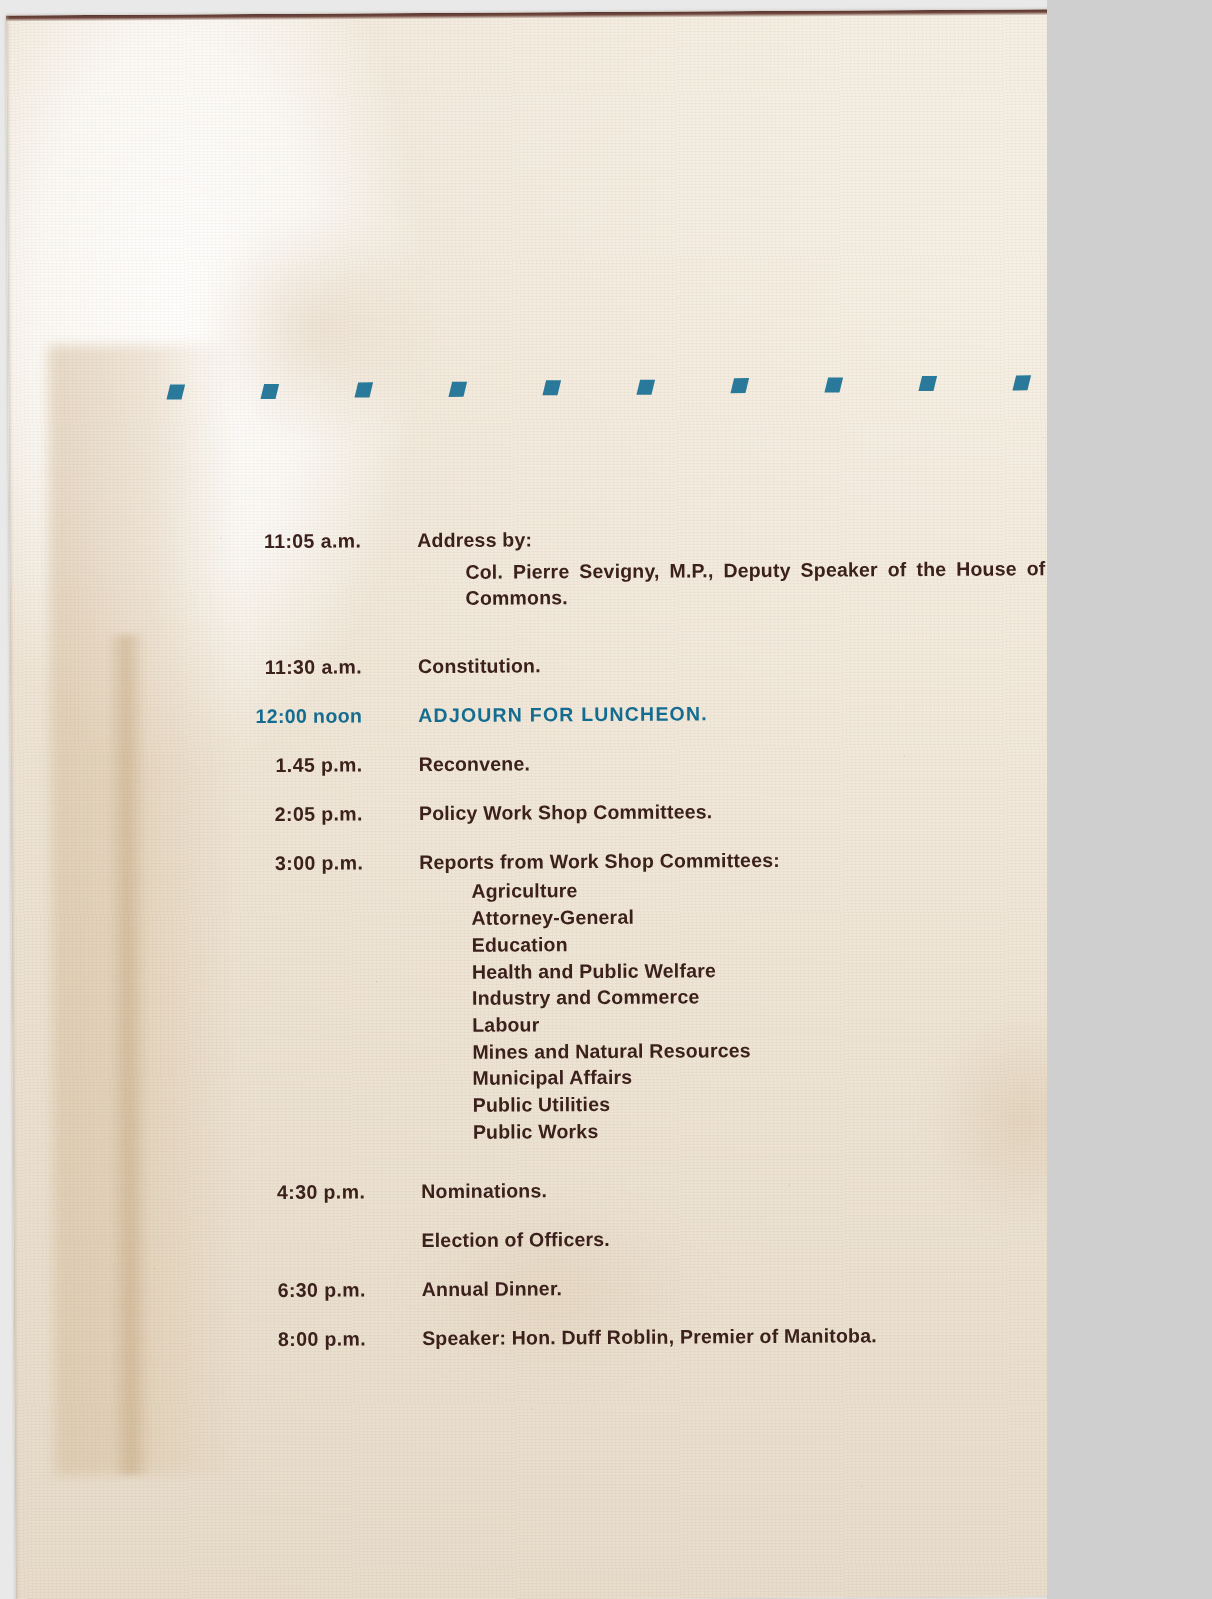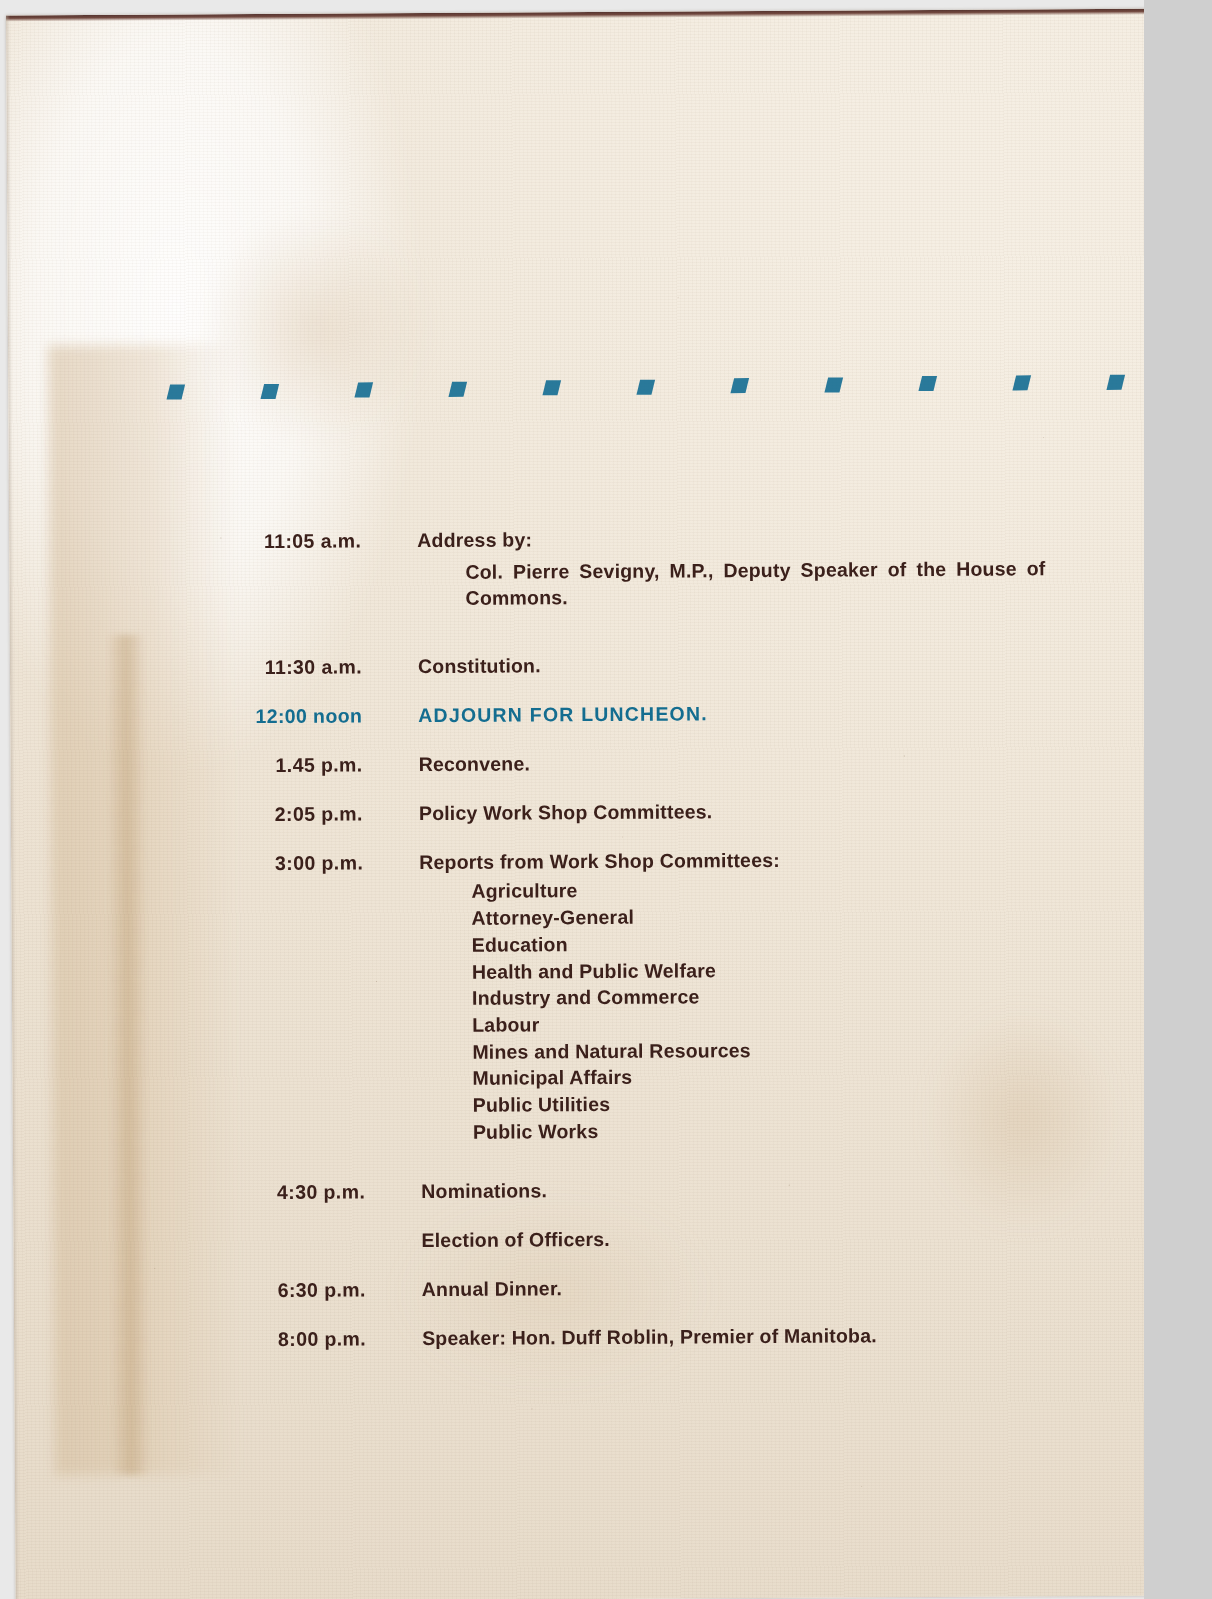--- a/index.html
+++ b/index.html
@@ -3,21 +3,21 @@
 <meta charset="utf-8">
 <style>
   html, body {
     margin: 0;
     padding: 0;
     background: #cfcfcf;
   }
 
   #scan {
     position: relative;
-    width: 1144px;
+    width: 1047px;
     height: 1599px;
     overflow: hidden;
     background: #e9e9e9;
     font-family: "Liberation Sans", sans-serif;
   }
 
   
   .page {
     position: absolute;
     left: 6px;

